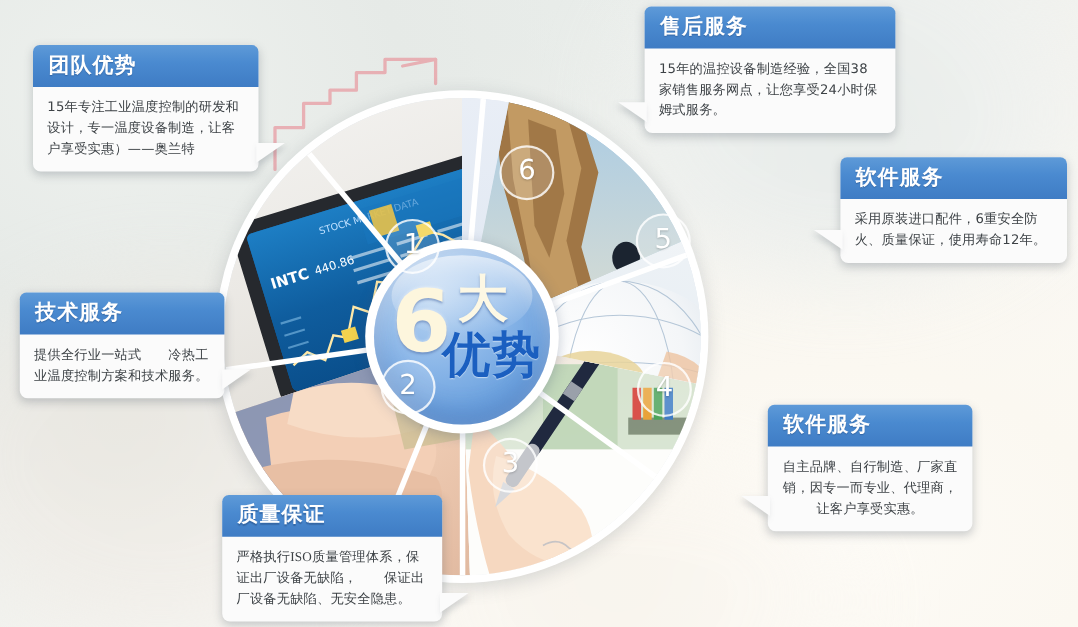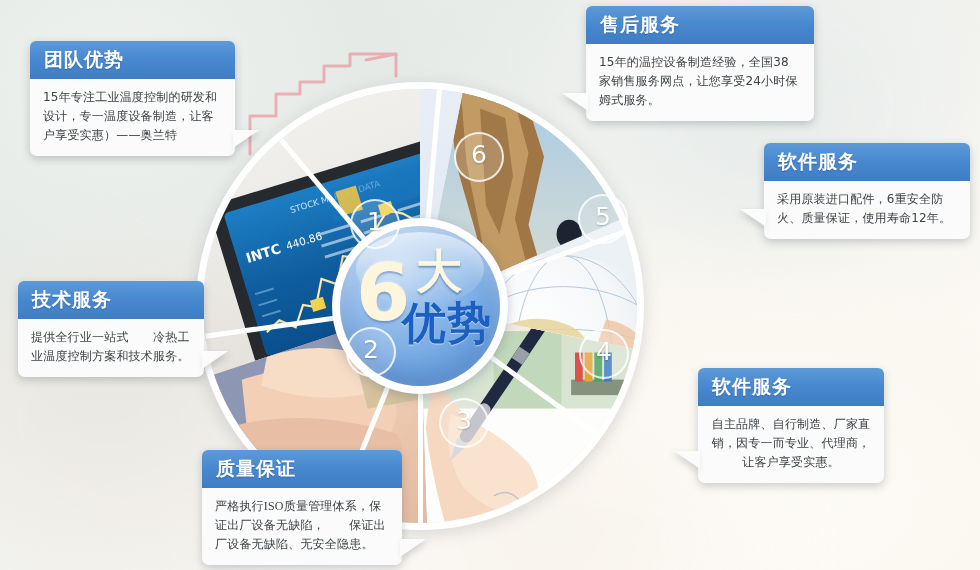--- a/index.html
+++ b/index.html
@@ -217,21 +217,21 @@
     height: 0;
     pointer-events: none;
   }
 
   
   #card-team    { left: 30px;  top: 41px;  width: 205px; }
   #card-after   { left: 586px; top: 6px;   width: 228px; }
   #card-hard    { left: 764px; top: 143px; width: 206px; }
   #card-soft    { left: 698px; top: 368px; width: 186px; }
   #card-qual    { left: 202px; top: 450px; width: 200px; font-family: Liberation Serif, serif; }
-  #card-tech    { left: 18px;  top: 281px; width: 186px; }
+  #card-tech    { left: 18px;  top: 266px; width: 186px; }
 
   .tail-dr {
     border-top: 18px solid #fbfbfb;
     border-right: 26px solid transparent;
     filter: drop-shadow(2px 3px 3px rgba(70,80,95,.22));
   }
   .tail-dl {
     border-top: 18px solid #fbfbfb;
     border-left: 26px solid transparent;
     filter: drop-shadow(-2px 3px 3px rgba(70,80,95,.22));

